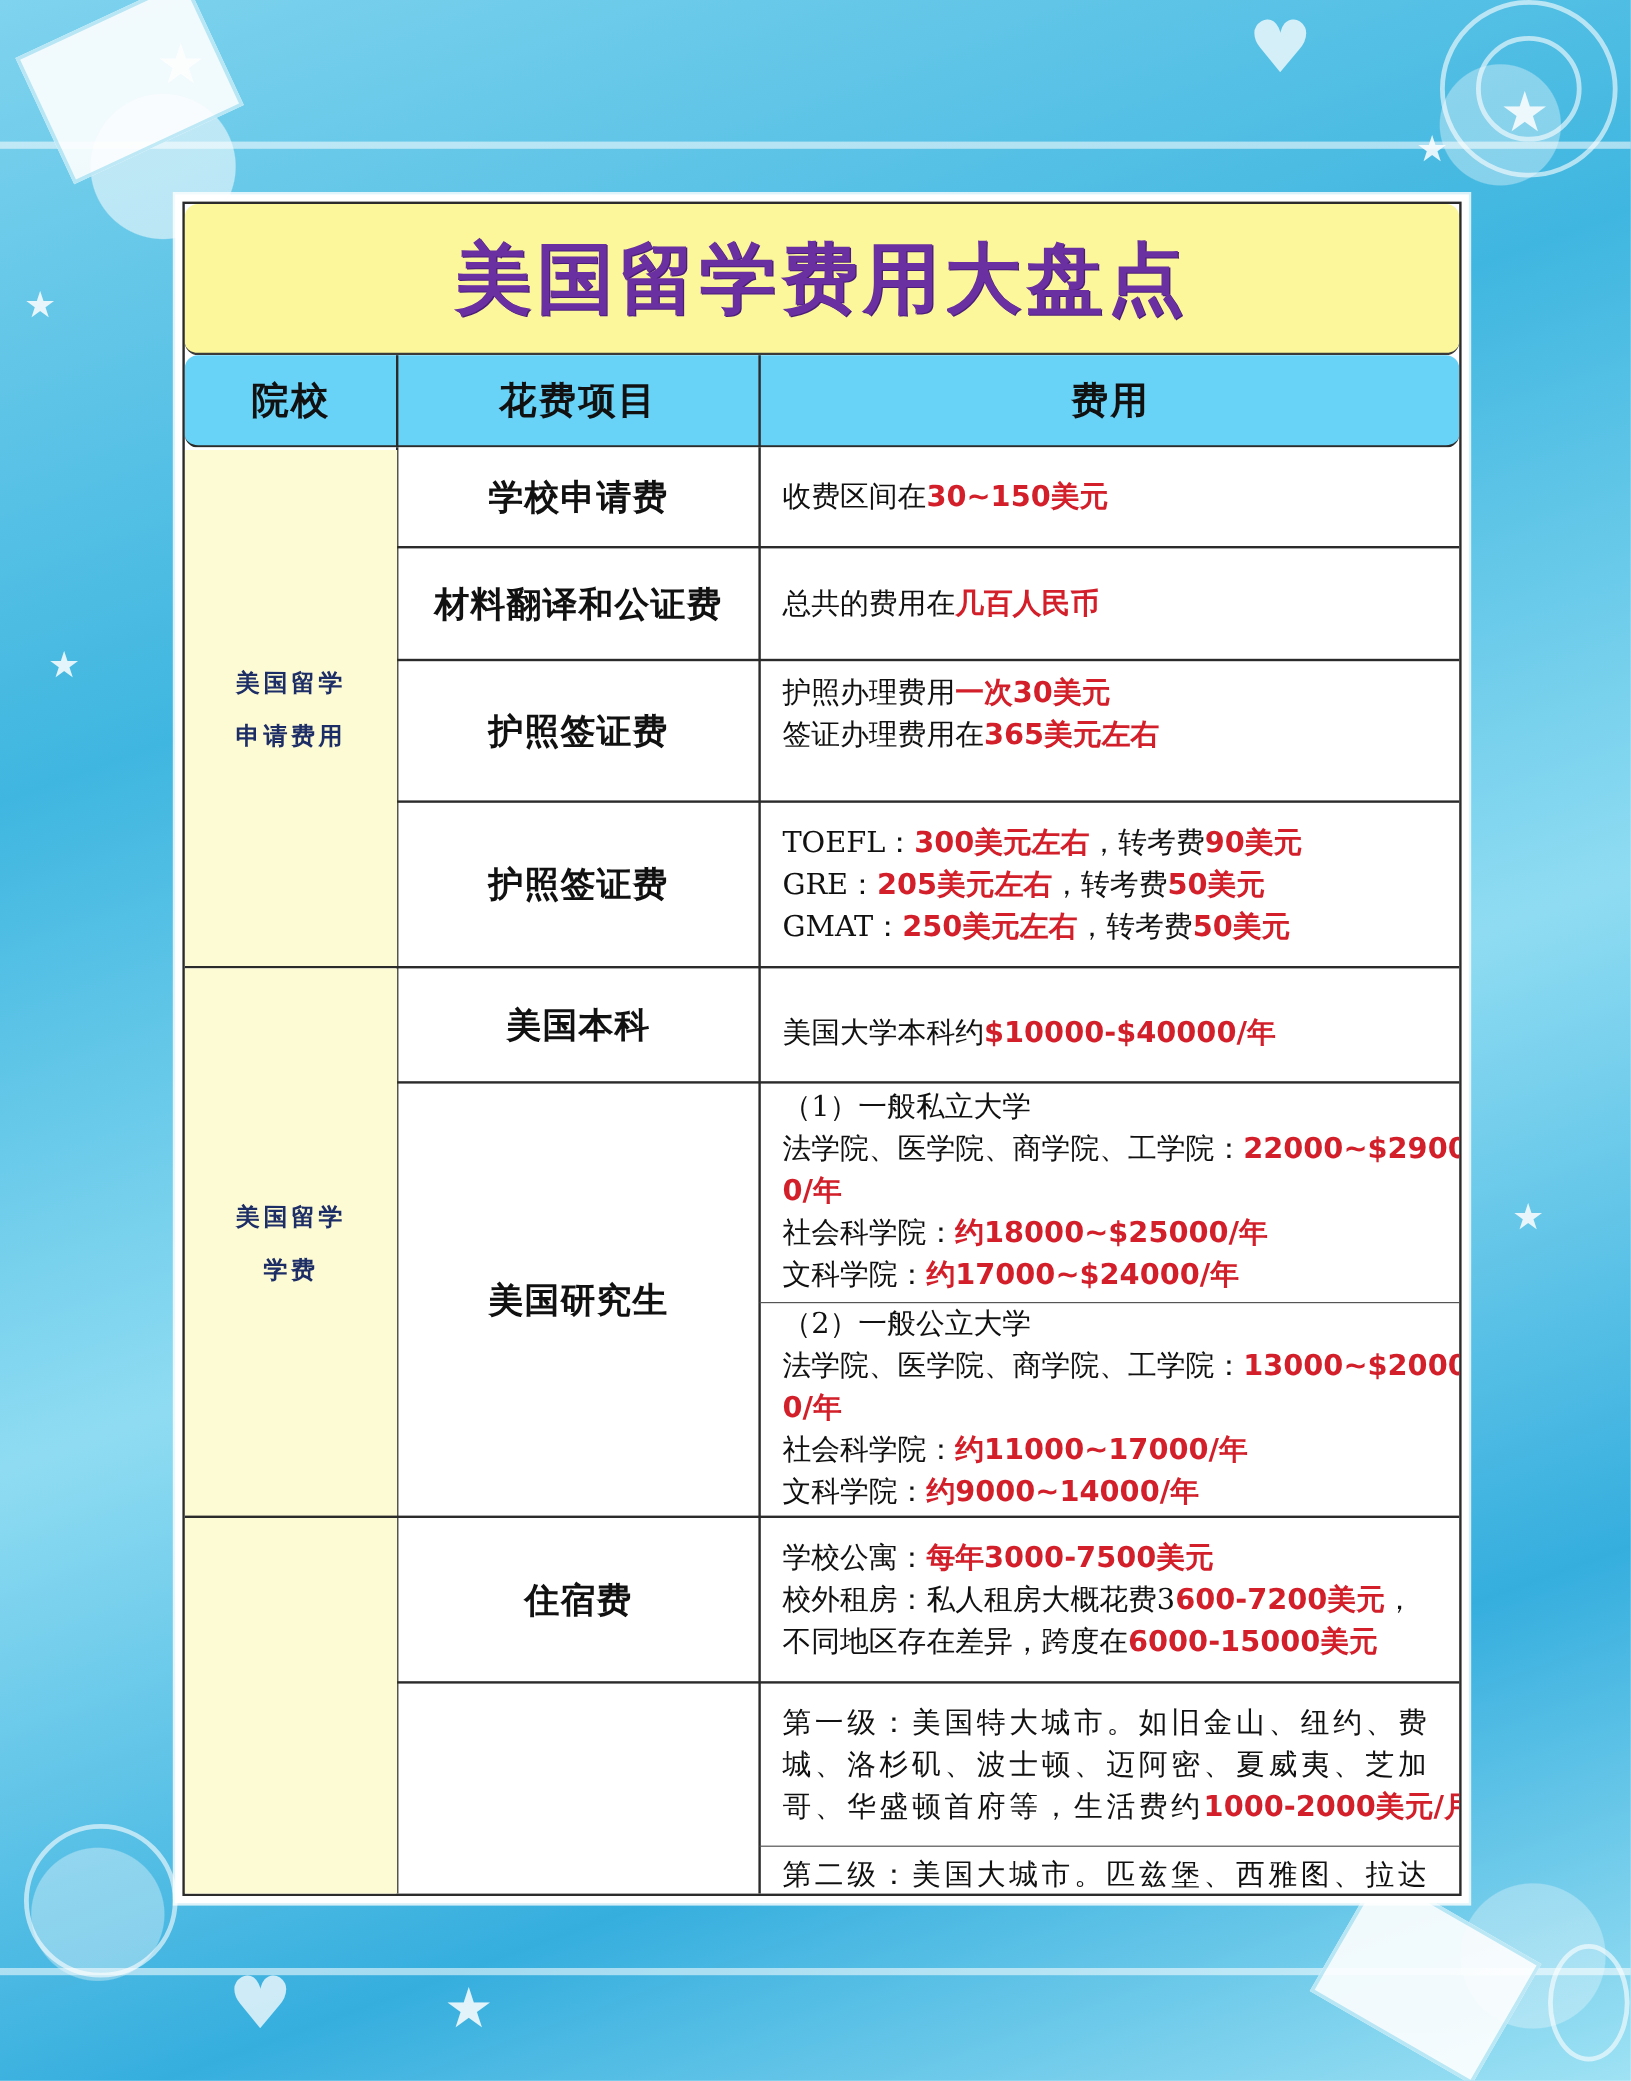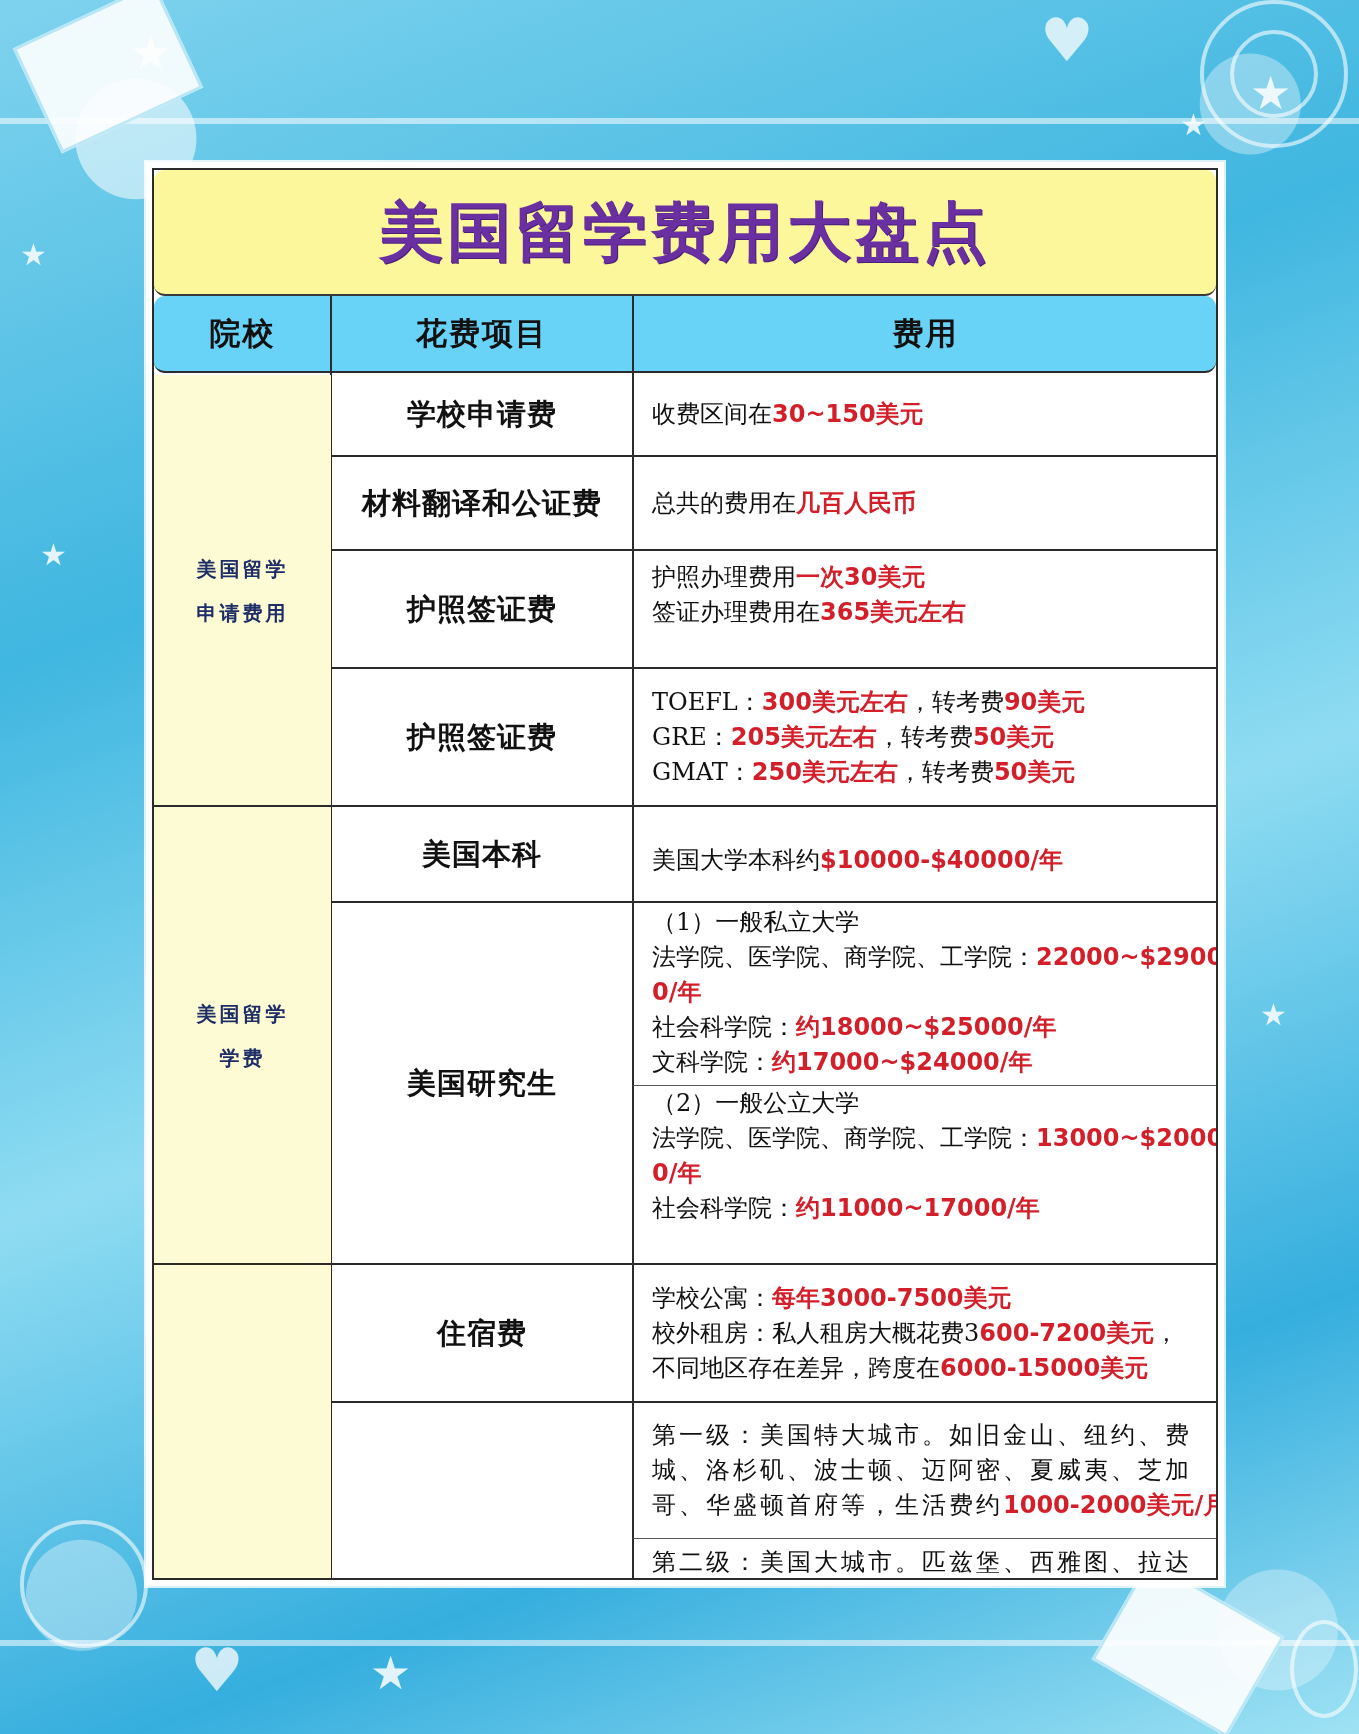--- a/index.html
+++ b/index.html
@@ -186,20 +186,21 @@
     <div><span>法学院、医学院、商学院、工学院：</span><span class="hl">22000~$29000/年</span></div>
     <div><span>社会科学院：</span><span class="hl">约18000~$25000/年</span></div>
     <div><span>文科学院：</span><span class="hl">约17000~$24000/年</span></div>
   </div>
   <div class="hline thin" style="left:479px; top:915px; width:587px;"></div>
 
   <div class="fee-cell wrap" style="top:916px; height:178px; justify-content:flex-start; padding-top:0px;">
     <div>（2）一般公立大学</div>
     <div><span>法学院、医学院、商学院、工学院：</span><span class="hl">13000~$20000/年</span></div>
     <div><span>社会科学院：</span><span class="hl">约11000~17000/年</span></div>
+    <div><span>文科学院：</span><span class="hl">约9000~14000/年</span></div>
   </div>
   <div class="hline" style="left:0; top:1093px; width:1066px;"></div>
 
   <div class="section-cell" style="top:1095px; height:320px;">
     <div class="section-label">
       <div></div>
       <div></div>
     </div>
   </div>
 

